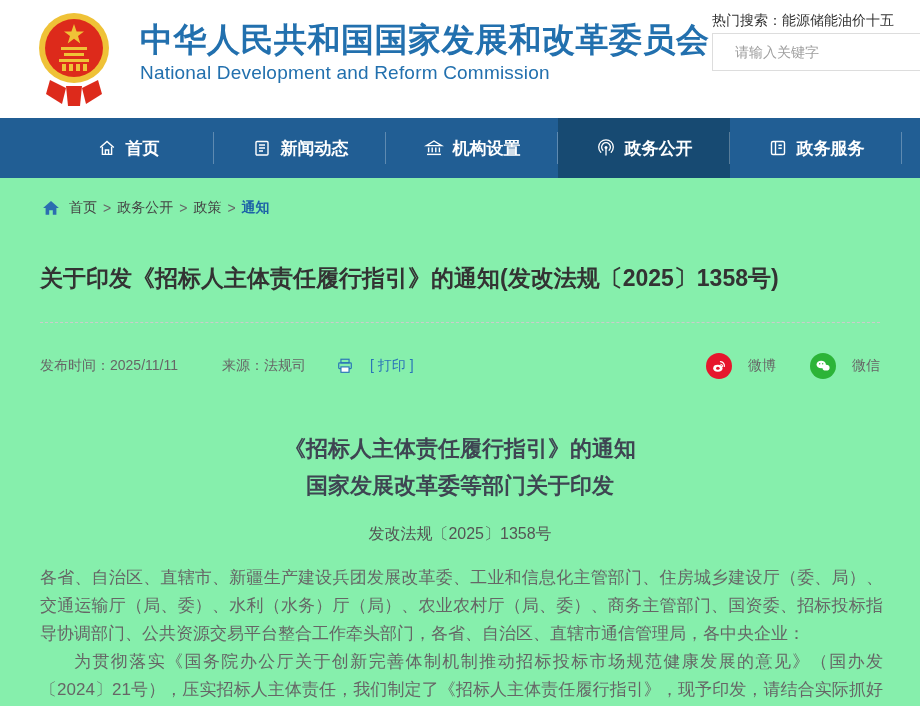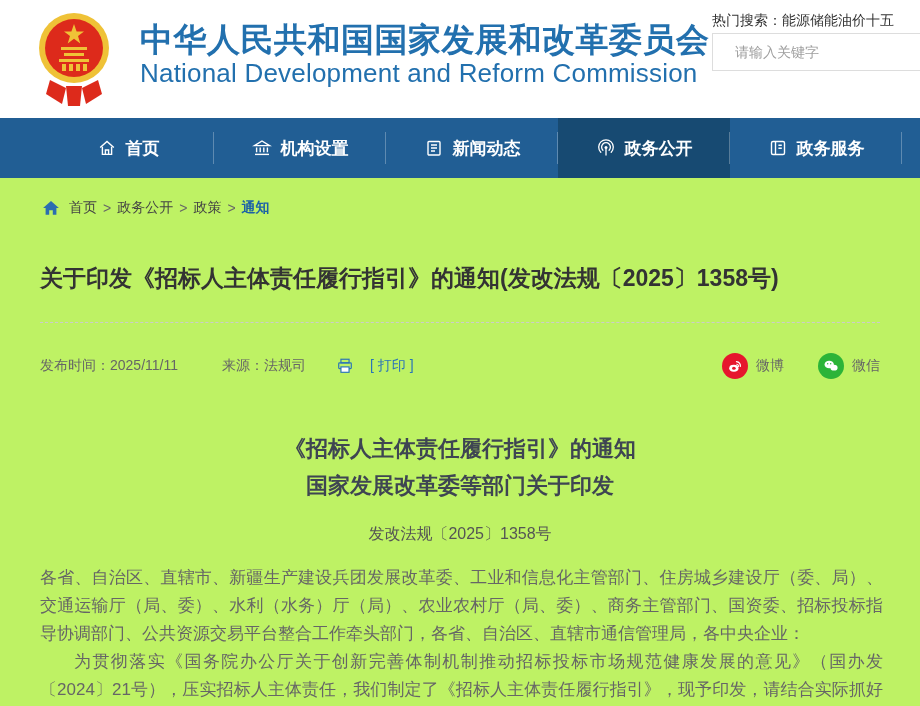--- a/index.html
+++ b/index.html
@@ -1,25 +1,25 @@
 <!DOCTYPE html>
 <html><head>
 <meta charset="utf-8">
 <style>
   * { margin:0; padding:0; box-sizing:border-box; }
   html,body { width:920px; height:706px; overflow:hidden; background:#fff;
               font-family:"Liberation Sans","DejaVu Sans",sans-serif; }
-  .page { position:relative; width:920px; height:706px; background:#bef264; }
+  .page { position:relative; width:920px; height:706px; background:#86efac; }
 
   
   .header { position:absolute; top:0; left:0; width:920px; height:118px; background:#fff; }
   .emblem { position:absolute; left:38px; top:10px; width:72px; height:98px; }
   .titles { position:absolute; left:140px; top:21px; color:#2270ae; }
   .title-cn { font-size:33px; font-weight:bold; letter-spacing:0.5px; line-height:38px; white-space:nowrap; }
-  .title-en { font-size:26px; line-height:26px; margin-top:1px; letter-spacing:0.2px; white-space:nowrap; }
+  .title-en { font-size:19px; line-height:26px; margin-top:1px; letter-spacing:0.2px; white-space:nowrap; }
   .hot-search { position:absolute; left:712px; top:12px; font-size:14px; color:#333; white-space:nowrap; }
   .hot-search a { color:#333; text-decoration:none; }
   .search-box { position:absolute; left:712px; top:33px; width:250px; height:38px;
                 border:1px solid #ddd; background:#fff; display:flex; align-items:center; }
   .search-box input { border:none; outline:none; width:100%; height:100%; padding-left:22px;
                       font-size:14px; color:#555; font-family:inherit; }
   .search-box input::placeholder { color:#9e9e9e; }
 
   
   .nav { position:absolute; top:118px; left:0; width:920px; height:60px; background:#215e94;
@@ -45,21 +45,21 @@
                 font-weight:bold; color:#333; line-height:32px; }
   .dashed-sep { position:absolute; top:322px; left:40px; width:840px; border-top:1px dashed #ccc; }
   .meta { position:absolute; top:352px; left:40px; width:840px; height:28px; display:flex;
           align-items:center; font-size:14px; color:#666; }
   .meta .publish { margin-right:44px; }
   .meta .source { margin-right:30px; }
   .print-btn { display:flex; align-items:center; gap:16px; color:#2a74b8; cursor:pointer;
                font-size:14px; background:none; border:none; font-family:inherit; }
   .print-btn svg { width:18px; height:18px; }
   .meta .spacer { flex:1; }
-  .share-item { display:flex; align-items:center; gap:8px; margin-left:34px; cursor:pointer;
+  .share-item { display:flex; align-items:center; gap:16px; margin-left:34px; cursor:pointer;
                 color:#666; font-size:14px; }
   .share-circle { width:26px; height:26px; border-radius:50%; display:flex; align-items:center;
                   justify-content:center; }
   .share-circle.weibo { background:#e6162d; }
   .share-circle.wechat { background:#2cb438; }
   .share-circle svg { width:18px; height:18px; }
 
   
   .article-title { position:absolute; top:430px; left:40px; width:840px; text-align:center;
                    font-size:22px; font-weight:bold; color:#3e4552; line-height:37px; }
@@ -106,32 +106,32 @@
     <div class="nav-item">
       <svg viewBox="0 0 20 20" fill="none" stroke="currentColor" stroke-width="1.4">
         <path d="M3.2 9.6 L10 3.4 L16.8 9.6"></path>
           <path d="M5.4 8.8 V16.4 H14.6 V8.8"></path>
           <path d="M8.4 16.4 V12 H11.6 V16.4"></path>
       </svg>
       <span>首页</span>
     </div>
     <div class="nav-item">
       <svg viewBox="0 0 20 20" fill="none" stroke="currentColor" stroke-width="1.4">
+        <rect x="4" y="3.5" width="12" height="13.5" rx="1"></rect>
+          <path d="M7 7 H13 M7 10 H13 M7 13 H11"></path>
+      </svg>
+      <span>新闻动态</span>
+    </div>
+    <div class="nav-item">
+      <svg viewBox="0 0 20 20" fill="none" stroke="currentColor" stroke-width="1.4">
         <path d="M2.5 7.6 L10 3 L17.5 7.6 Z"></path>
           <path d="M4.6 9.6 V14.2 M8.2 9.6 V14.2 M11.8 9.6 V14.2 M15.4 9.6 V14.2"></path>
           <path d="M3 16.4 H17"></path>
       </svg>
       <span>机构设置</span>
-    </div>
-    <div class="nav-item">
-      <svg viewBox="0 0 20 20" fill="none" stroke="currentColor" stroke-width="1.4">
-        <rect x="4" y="3.5" width="12" height="13.5" rx="1"></rect>
-          <path d="M7 7 H13 M7 10 H13 M7 13 H11"></path>
-      </svg>
-      <span>新闻动态</span>
     </div>
     <div class="nav-item active">
       <svg viewBox="0 0 20 20" fill="none" stroke="currentColor" stroke-width="1.3">
         <circle cx="10" cy="9.6" r="1.5" fill="currentColor" stroke="none"></circle>
         <path d="M10 11 V17" stroke-linecap="round"></path>
         <path d="M6.9 12.2 a4.4 4.4 0 1 1 6.2 0" stroke-linecap="round"></path>
         <path d="M4.8 14.2 a7.3 7.3 0 1 1 10.4 0" stroke-linecap="round"></path>
       </svg>
       <span>政务公开</span>
     </div>

